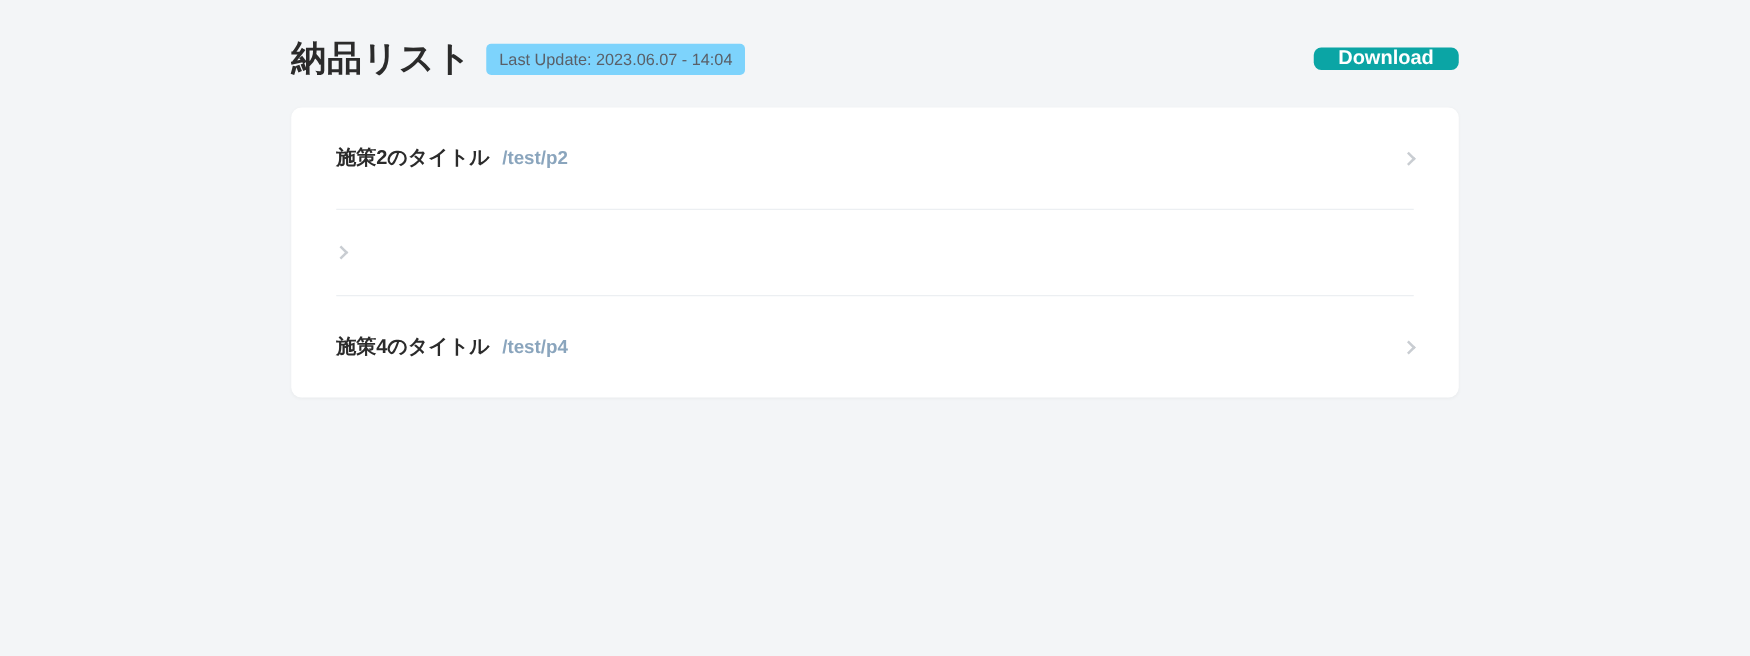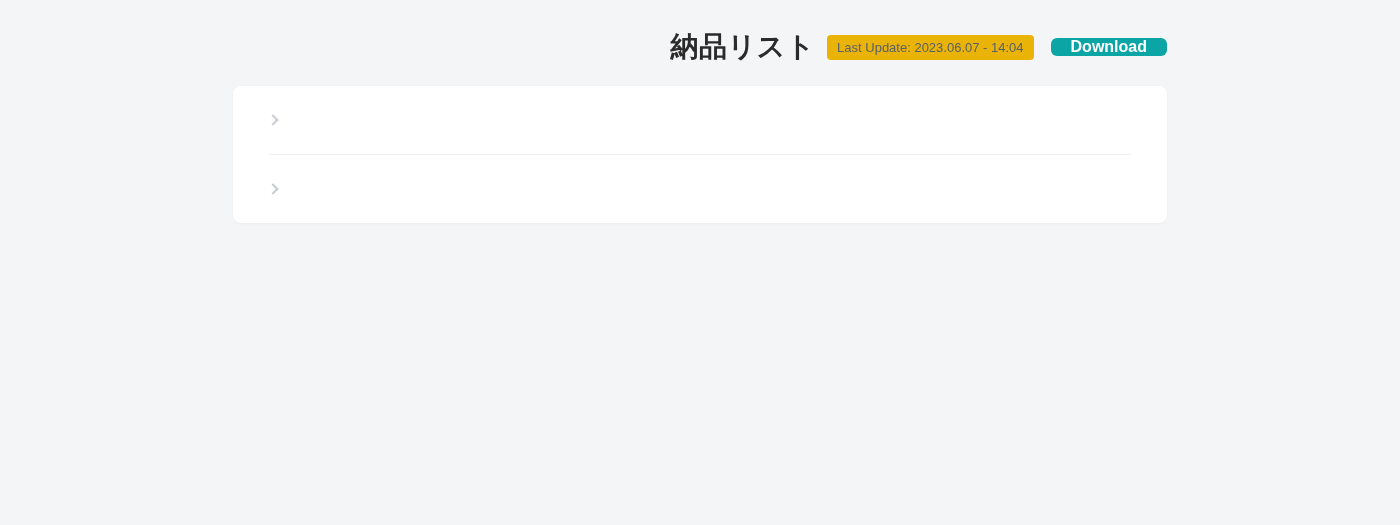--- a/index.html
+++ b/index.html
@@ -14,37 +14,36 @@
       height: 525px;
     }
     .container {
       max-width: 934px;
       margin: 0 auto;
       padding-top: 28px;
     }
     .header {
       display: flex;
       align-items: center;
-      justify-content: flex-end;
+      justify-content: space-between;
       margin-bottom: 20px;
-      gap: 17px;
     }
     .header-left {
       display: flex;
       align-items: center;
       gap: 12px;
     }
     .page-title {
       font-size: 28px;
       font-weight: 700;
       color: #2b2b2b;
       letter-spacing: 0.5px;
     }
     .last-update {
-      background-color: #eab308;
+      background-color: #7dd3fc;
       color: #5a6068;
       font-size: 13px;
       padding: 5px 10px;
       border-radius: 4px;
       font-weight: 400;
     }
     .download-btn {
       background-color: #0ba5a5;
       color: #ffffff;
       font-size: 16px;
@@ -108,21 +107,32 @@
     <div class="header-left">
       <h1 class="page-title">納品リスト</h1>
       <span class="last-update">Last Update: 2023.06.07 - 14:04</span>
     </div>
     <button class="download-btn">Download</button>
   </div>
 
   <div class="card">
 
     <div class="list-item">
+      <div class="list-item-left">
+        <span class="item-title">施策2のタイトル</span>
+        <span class="item-path">/test/p2</span>
+      </div>
       <span class="chevron"></span>
     </div>
 
     <div class="list-item faded">
       <span class="chevron"></span>
     </div>
 
+    <div class="list-item">
+      <div class="list-item-left">
+        <span class="item-title">施策4のタイトル</span>
+        <span class="item-path">/test/p4</span>
+      </div>
+      <span class="chevron"></span>
+    </div>
   </div>
 </div>
 
 </body></html>

